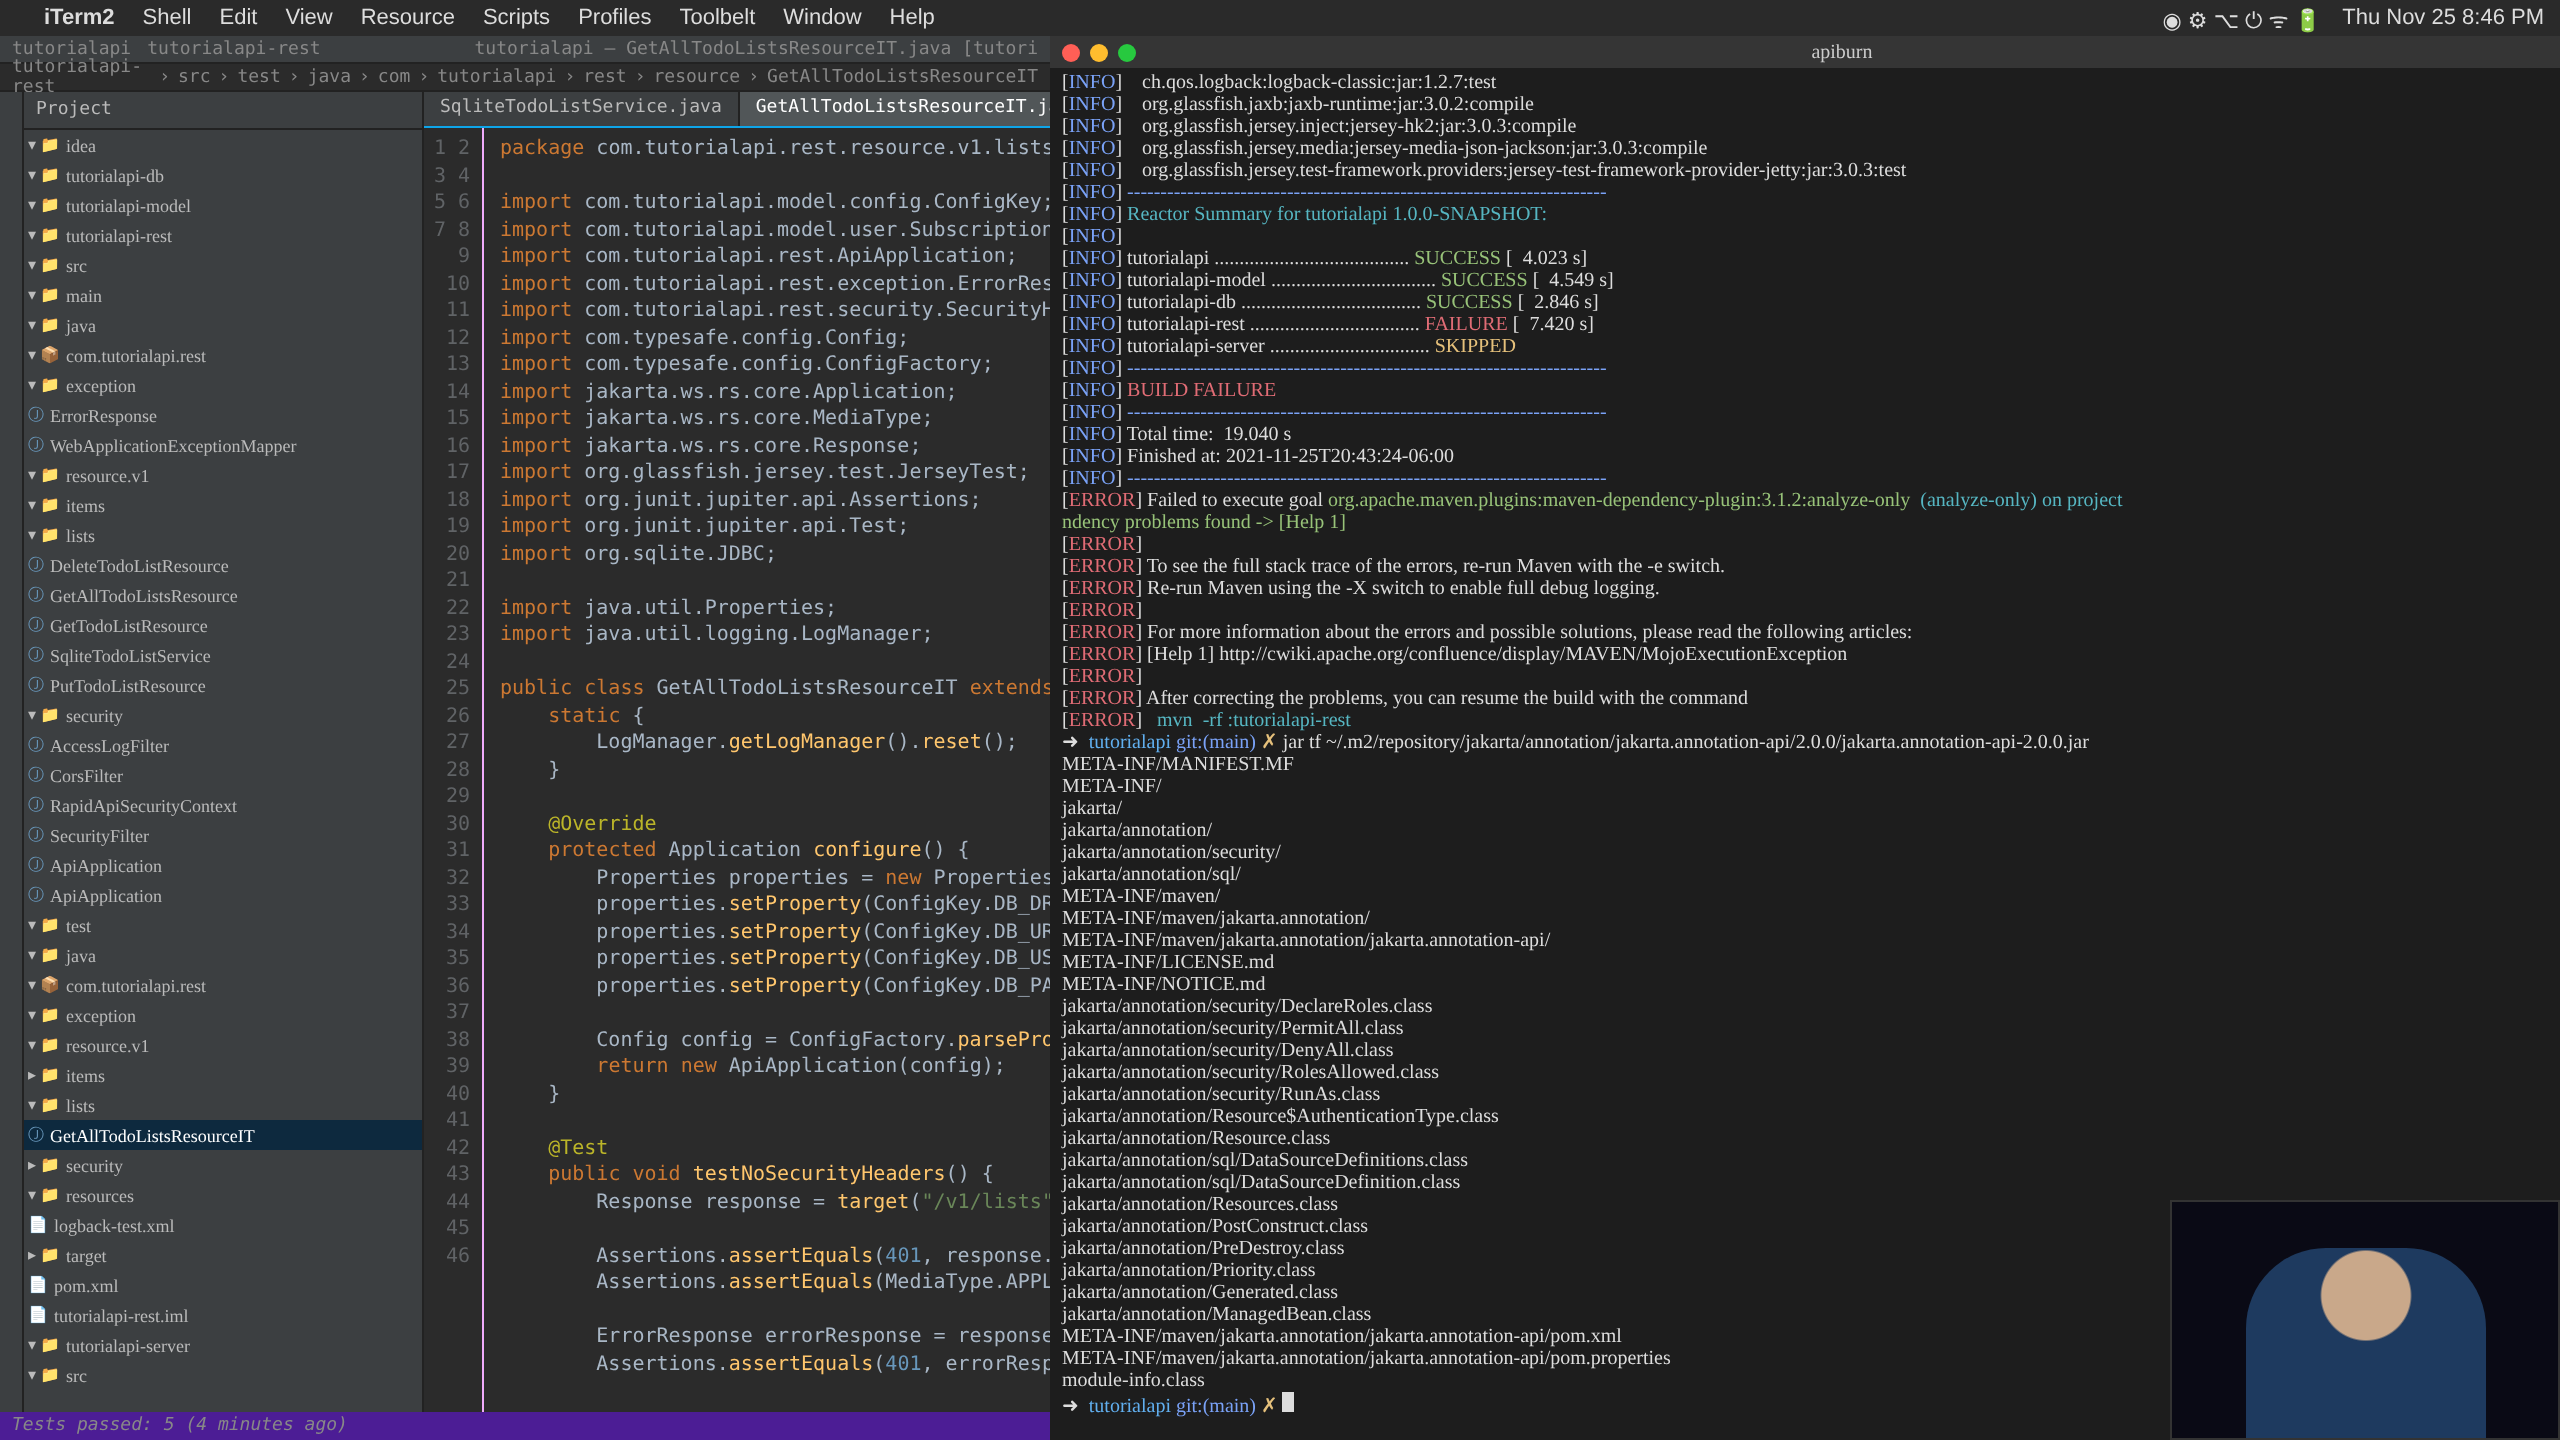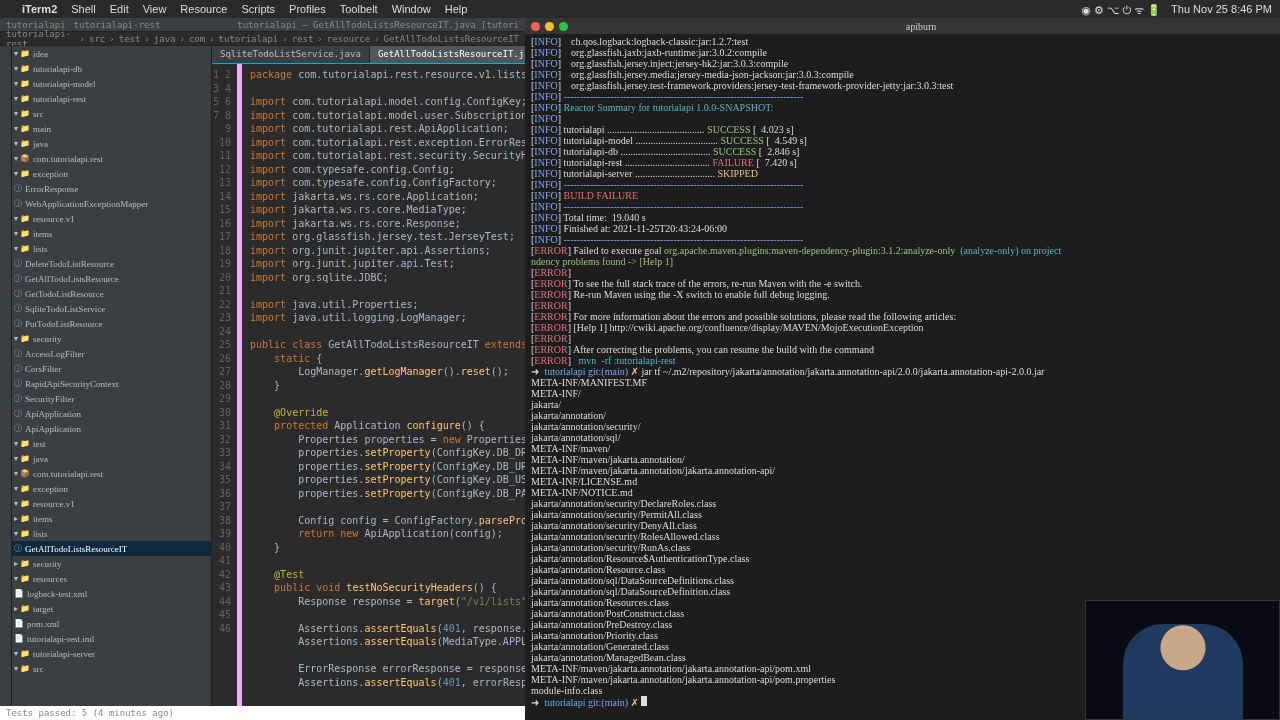--- a/index.html
+++ b/index.html
@@ -21,25 +21,25 @@
 .ic-folder::before{content:"▸ 📁"; font-size:8px}
 .ic-folder-open::before{content:"▾ 📁"; font-size:8px}
 .ic-java::before{content:"Ⓙ"; color:#6897bb; font-size:8px}
 .ic-file::before{content:"📄"; font-size:8px}
 .ic-pkg::before{content:"▾ 📦"; font-size:8px}
 .editor { flex:1; background:#2b2b2b; display:flex; flex-direction:column; overflow:hidden; }
 .ed-tabs { height:18px; background:#3c3f41; display:flex; font-size:9px; color:#bbb; border-bottom:1px solid #0ea5e9; }
 .ed-tabs .t { padding:3px 8px; border-right:1px solid #222; display:flex; gap:4px; }
 .ed-tabs .t.active { background:#515658; color:#fff; }
 .code { flex:1; overflow:hidden; display:flex; font-size:10px; line-height:13.5px; }
-.gut { width:30px; text-align:right; color:#606366; padding:4px 6px 0 0; background:#2b2b2b; border-right:5px solid #f0abfc; }
+.gut { width:30px; text-align:right; color:#606366; padding:4px 6px 0 0; background:#2b2b2b; border-right:1px solid #f0abfc; }
 .src { flex:1; padding:4px 0 0 8px; white-space:pre; color:#a9b7c6; overflow:hidden; }
 .kw{color:#cc7832}.str{color:#6a8759}.num{color:#6897bb}.ann{color:#bbb529}.mth{color:#ffc66d}
 .ide-bottom { height:14px; background:#3c3f41; border-top:1px solid #222; display:flex; align-items:center; font-size:9px; color:#888; gap:10px; padding:0 6px; }
-.ide-status { height:14px; background:#ffffff; font-size:9px; color:#888; padding:0 6px; display:flex; align-items:center; }
+.ide-status { height:14px; background:#4c1d95; font-size:9px; color:#888; padding:0 6px; display:flex; align-items:center;font-style:italic; }
 
 .term { position:absolute; top:18px; left:525px; width:755px; height:702px; background:#1d1d1d; display:flex; flex-direction:column;font-family:Liberation Serif, serif; }
 .term-titlebar { height:16px; background:#353535; display:flex; align-items:center; padding:0 6px; font-size:10px; color:#ccc; }
 .traffic { display:flex; gap:5px; }
 .traffic span{width:9px;height:9px;border-radius:50%;display:inline-block}
 .term-out { flex:1; padding:2px 6px; font-size:10px; line-height:11px; color:#ddd; overflow:hidden; white-space:pre; }
 .ti{color:#7aa2f7}.te{color:#e06c75}.ts{color:#98c379}.tf{color:#e06c75}.tw{color:#e5c07b}.tg{color:#98c379}.tb{color:#56b6c2}.tc{color:#61afef}
 .cursor { display:inline-block; width:6px; height:10px; background:#ddd; }
 
 .webcam { position:absolute; right:0; bottom:0; width:195px; height:120px; background:#0a0a15; border:1px solid #333; }
@@ -71,20 +71,23 @@
     <span>tutorialapi</span>
     <span>tutorialapi-rest</span>
     <span style="margin-left:auto">tutorialapi – GetAllTodoListsResourceIT.java [tutori</span>
   </div>
   <div class="ide-crumbs">
     <span>tutorialapi-rest</span>›<span>src</span>›<span>test</span>›<span>java</span>›<span>com</span>›<span>tutorialapi</span>›<span>rest</span>›<span>resource</span>›<span>GetAllTodoListsResourceIT</span>
   </div>
   <div class="ide-body">
     <div class="ide-left-gutter"></div>
     <div class="proj">
+      <div class="hdr">
+          <span>Project</span>
+        </div>
       <ul id="tree">
           <li>
             <div class="item ind-0">
               <span class="ic-folder-open"></span>
               <span>idea</span>
             </div>
           </li>
           <li>
             <div class="item ind-0">
               <span class="ic-folder-open"></span>

